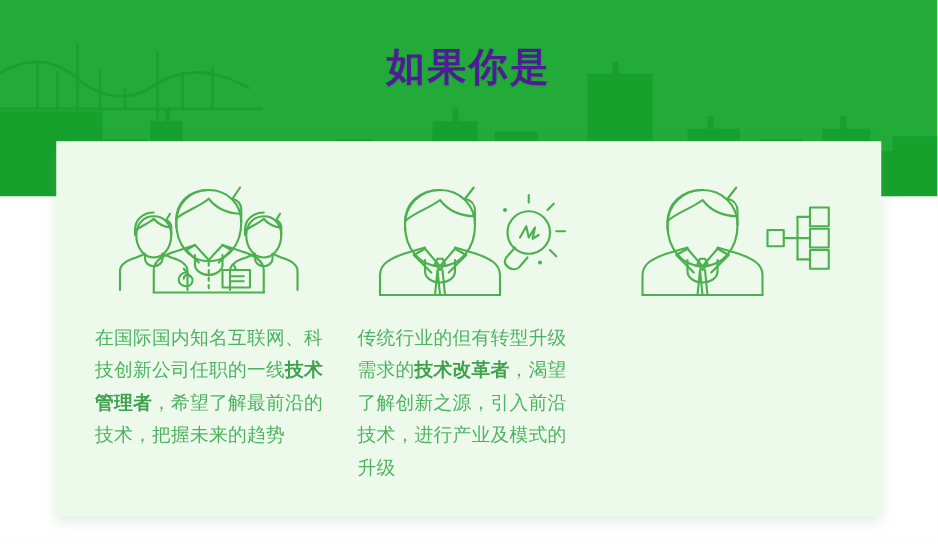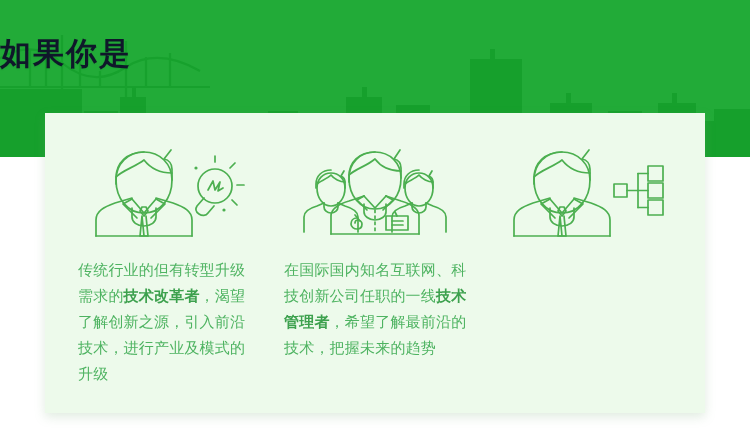--- a/index.html
+++ b/index.html
@@ -33,21 +33,22 @@
     width: 750px;
     height: 130px;
     display: block;
   }
 
   #banner-title {
     position: absolute;
     top: 32px;
     left: 0;
     width: 750px;
-    color: #0f172a;
+    text-align: center;
+    color: #4c1d95;
     font-size: 31px;
     font-weight: bold;
     letter-spacing: 2px;
     line-height: 44px;
     z-index: 4;
     text-shadow: 0 1px 2px rgba(0,0,0,0.06);
   }
 
   
   #card {
@@ -163,20 +164,64 @@
       <rect x="672" y="66" width="5" height="12"></rect>
       <rect x="132" y="60" width="4" height="12"></rect>
     </g>
   </svg>
 
   <div id="banner-title">如果你是</div>
 </div>
 
 <div id="card">
 
+  <div class="column" id="col-1">
+    <div class="col-icon">
+      <svg width="180" height="100" viewBox="0 0 180 100" fill="none" stroke="#4caf50" stroke-width="1.7" stroke-linecap="round" stroke-linejoin="round">
+
+        <path d="M32 46 c0 -9 6 -15 14 -15 c8 0 14 6 14 15 c0 10 -6 18 -14 18 c-8 0 -14 -8 -14 -18 z"></path>
+        <path d="M32 42 c3 -3 10 -5 14 -9 c3 4 9 7 14 7"></path>
+        <path d="M46 28 c-9 0 -15 6 -15 14 l0 4 M60 46 l0 -6 c0 -3 -2 -5 -4 -6 l3 -5"></path>
+        <path d="M19 90 l0 -15 c0 -6 6 -9 13 -11 l7 -3 M53 61 l7 3 c7 2 13 5 13 11 l0 15"></path>
+        <path d="M39 61 l0 4 c0 3 3 6 7 6 c4 0 7 -3 7 -6 l0 -4"></path>
+
+        <path d="M120 46 c0 -9 6 -15 14 -15 c8 0 14 6 14 15 c0 10 -6 18 -14 18 c-8 0 -14 -8 -14 -18 z"></path>
+        <path d="M120 42 c3 -3 10 -5 14 -9 c3 4 9 7 14 7"></path>
+        <path d="M134 28 c-9 0 -15 6 -15 14 l0 4 M148 46 l0 -6 c0 -3 -2 -5 -4 -6 l3 -5"></path>
+        <path d="M107 90 l0 -15 c0 -6 6 -9 13 -11 l7 -3 M141 61 l7 3 c7 2 13 5 13 11 l0 15"></path>
+        <path d="M127 61 l0 4 c0 3 3 6 7 6 c4 0 7 -3 7 -6 l0 -4"></path>
+
+        <path d="M64 36 c0 -15 11 -26 26 -26 c15 0 26 11 26 26 c0 18 -11 31 -26 31 c-15 0 -26 -13 -26 -31 z"></path>
+        <path d="M64 33 c6 -6 18 -9 26 -16 c6 8 16 12 26 12"></path>
+        <path d="M90 10 c-16 0 -26 10 -26 24 l0 6 M116 36 l0 -10 c0 -5 -3 -8 -7 -9 l6 -9"></path>
+
+        <path d="M79 62 l0 8 c0 4 5 8 11 8 c6 0 11 -4 11 -8 l0 -8"></path>
+
+        <path d="M46 92 l0 -18 c0 -8 8 -12 18 -15 l15 -5 M101 54 l15 5 c10 3 18 7 18 15 l0 18"></path>
+        <line x1="46" y1="92" x2="134" y2="92"></line>
+
+        <path d="M79 54 l11 12 l11 -12"></path>
+        <path d="M79 54 l-7 4 l10 10 M101 54 l7 4 l-10 10"></path>
+
+        <line x1="90" y1="68" x2="90" y2="90" stroke-dasharray="2.5 3.5"></line>
+
+        <path d="M72 76 c-4 0 -6 3 -6 6 c0 3 3 5 6 5 c3 0 5 -2 5 -5 c0 -2 -2 -4 -4 -4 c-2 0 -3 1 -3 3"></path>
+        <line x1="70" y1="73" x2="75" y2="79"></line>
+
+        <rect x="101" y="74" width="22" height="14"></rect>
+        <line x1="107" y1="79" x2="118" y2="79"></line>
+        <line x1="107" y1="83" x2="118" y2="83"></line>
+        <line x1="110" y1="70" x2="112" y2="74"></line>
+      </svg>
+    </div>
+    <div class="col-text">
+      <span>在国际国内知名互联网、科技创新公司任职的一线</span><b>技术管理者</b><span>，希望了解最前沿的技术，把握未来的趋势</span>
+    </div>
+  </div>
+
   <div class="column" id="col-2">
     <div class="col-icon">
       <svg width="170" height="100" viewBox="0 0 170 100" fill="none" stroke="#4caf50" stroke-width="1.7" stroke-linecap="round" stroke-linejoin="round">
 
         <path d="M32 38 c0 -16 12 -28 28 -28 c16 0 28 12 28 28 c0 19 -12 33 -28 33 c-16 0 -28 -14 -28 -33 z"></path>
         <path d="M32 35 c7 -7 19 -10 28 -17 c7 9 17 13 28 13"></path>
         <path d="M60 10 c-17 0 -28 11 -28 26 l0 6 M88 38 l0 -11 c0 -5 -3 -9 -8 -10 l7 -9"></path>
 
         <path d="M48 66 l0 9 c0 5 5 9 12 9 c7 0 12 -4 12 -9 l0 -9"></path>
 
@@ -196,64 +241,20 @@
         <line x1="131" y1="20" x2="131" y2="14"></line>
         <line x1="146" y1="26" x2="151" y2="21"></line>
         <line x1="153" y1="43" x2="160" y2="43"></line>
         <line x1="148" y1="58" x2="153" y2="63"></line>
         <circle cx="112" cy="26" r="1.6" fill="#4caf50" stroke="none"></circle>
         <circle cx="140" cy="68" r="1.6" fill="#4caf50" stroke="none"></circle>
       </svg>
     </div>
     <div class="col-text">
       <span>传统行业的但有转型升级需求的</span><b>技术改革者</b><span>，渴望了解创新之源，引入前沿技术，进行产业及模式的升级</span>
-    </div>
-  </div>
-
-  <div class="column" id="col-1">
-    <div class="col-icon">
-      <svg width="180" height="100" viewBox="0 0 180 100" fill="none" stroke="#4caf50" stroke-width="1.7" stroke-linecap="round" stroke-linejoin="round">
-
-        <path d="M32 46 c0 -9 6 -15 14 -15 c8 0 14 6 14 15 c0 10 -6 18 -14 18 c-8 0 -14 -8 -14 -18 z"></path>
-        <path d="M32 42 c3 -3 10 -5 14 -9 c3 4 9 7 14 7"></path>
-        <path d="M46 28 c-9 0 -15 6 -15 14 l0 4 M60 46 l0 -6 c0 -3 -2 -5 -4 -6 l3 -5"></path>
-        <path d="M19 90 l0 -15 c0 -6 6 -9 13 -11 l7 -3 M53 61 l7 3 c7 2 13 5 13 11 l0 15"></path>
-        <path d="M39 61 l0 4 c0 3 3 6 7 6 c4 0 7 -3 7 -6 l0 -4"></path>
-
-        <path d="M120 46 c0 -9 6 -15 14 -15 c8 0 14 6 14 15 c0 10 -6 18 -14 18 c-8 0 -14 -8 -14 -18 z"></path>
-        <path d="M120 42 c3 -3 10 -5 14 -9 c3 4 9 7 14 7"></path>
-        <path d="M134 28 c-9 0 -15 6 -15 14 l0 4 M148 46 l0 -6 c0 -3 -2 -5 -4 -6 l3 -5"></path>
-        <path d="M107 90 l0 -15 c0 -6 6 -9 13 -11 l7 -3 M141 61 l7 3 c7 2 13 5 13 11 l0 15"></path>
-        <path d="M127 61 l0 4 c0 3 3 6 7 6 c4 0 7 -3 7 -6 l0 -4"></path>
-
-        <path d="M64 36 c0 -15 11 -26 26 -26 c15 0 26 11 26 26 c0 18 -11 31 -26 31 c-15 0 -26 -13 -26 -31 z"></path>
-        <path d="M64 33 c6 -6 18 -9 26 -16 c6 8 16 12 26 12"></path>
-        <path d="M90 10 c-16 0 -26 10 -26 24 l0 6 M116 36 l0 -10 c0 -5 -3 -8 -7 -9 l6 -9"></path>
-
-        <path d="M79 62 l0 8 c0 4 5 8 11 8 c6 0 11 -4 11 -8 l0 -8"></path>
-
-        <path d="M46 92 l0 -18 c0 -8 8 -12 18 -15 l15 -5 M101 54 l15 5 c10 3 18 7 18 15 l0 18"></path>
-        <line x1="46" y1="92" x2="134" y2="92"></line>
-
-        <path d="M79 54 l11 12 l11 -12"></path>
-        <path d="M79 54 l-7 4 l10 10 M101 54 l7 4 l-10 10"></path>
-
-        <line x1="90" y1="68" x2="90" y2="90" stroke-dasharray="2.5 3.5"></line>
-
-        <path d="M72 76 c-4 0 -6 3 -6 6 c0 3 3 5 6 5 c3 0 5 -2 5 -5 c0 -2 -2 -4 -4 -4 c-2 0 -3 1 -3 3"></path>
-        <line x1="70" y1="73" x2="75" y2="79"></line>
-
-        <rect x="101" y="74" width="22" height="14"></rect>
-        <line x1="107" y1="79" x2="118" y2="79"></line>
-        <line x1="107" y1="83" x2="118" y2="83"></line>
-        <line x1="110" y1="70" x2="112" y2="74"></line>
-      </svg>
-    </div>
-    <div class="col-text">
-      <span>在国际国内知名互联网、科技创新公司任职的一线</span><b>技术管理者</b><span>，希望了解最前沿的技术，把握未来的趋势</span>
     </div>
   </div>
 
   <div class="column" id="col-3">
     <div class="col-icon">
       <svg width="170" height="100" viewBox="0 0 170 100" fill="none" stroke="#4caf50" stroke-width="1.7" stroke-linecap="round" stroke-linejoin="round">
 
         <path d="M32 38 c0 -16 12 -28 28 -28 c16 0 28 12 28 28 c0 19 -12 33 -28 33 c-16 0 -28 -14 -28 -33 z"></path>
         <path d="M32 35 c7 -7 19 -10 28 -17 c7 9 17 13 28 13"></path>
         <path d="M60 10 c-17 0 -28 11 -28 26 l0 6 M88 38 l0 -11 c0 -5 -3 -9 -8 -10 l7 -9"></path>

